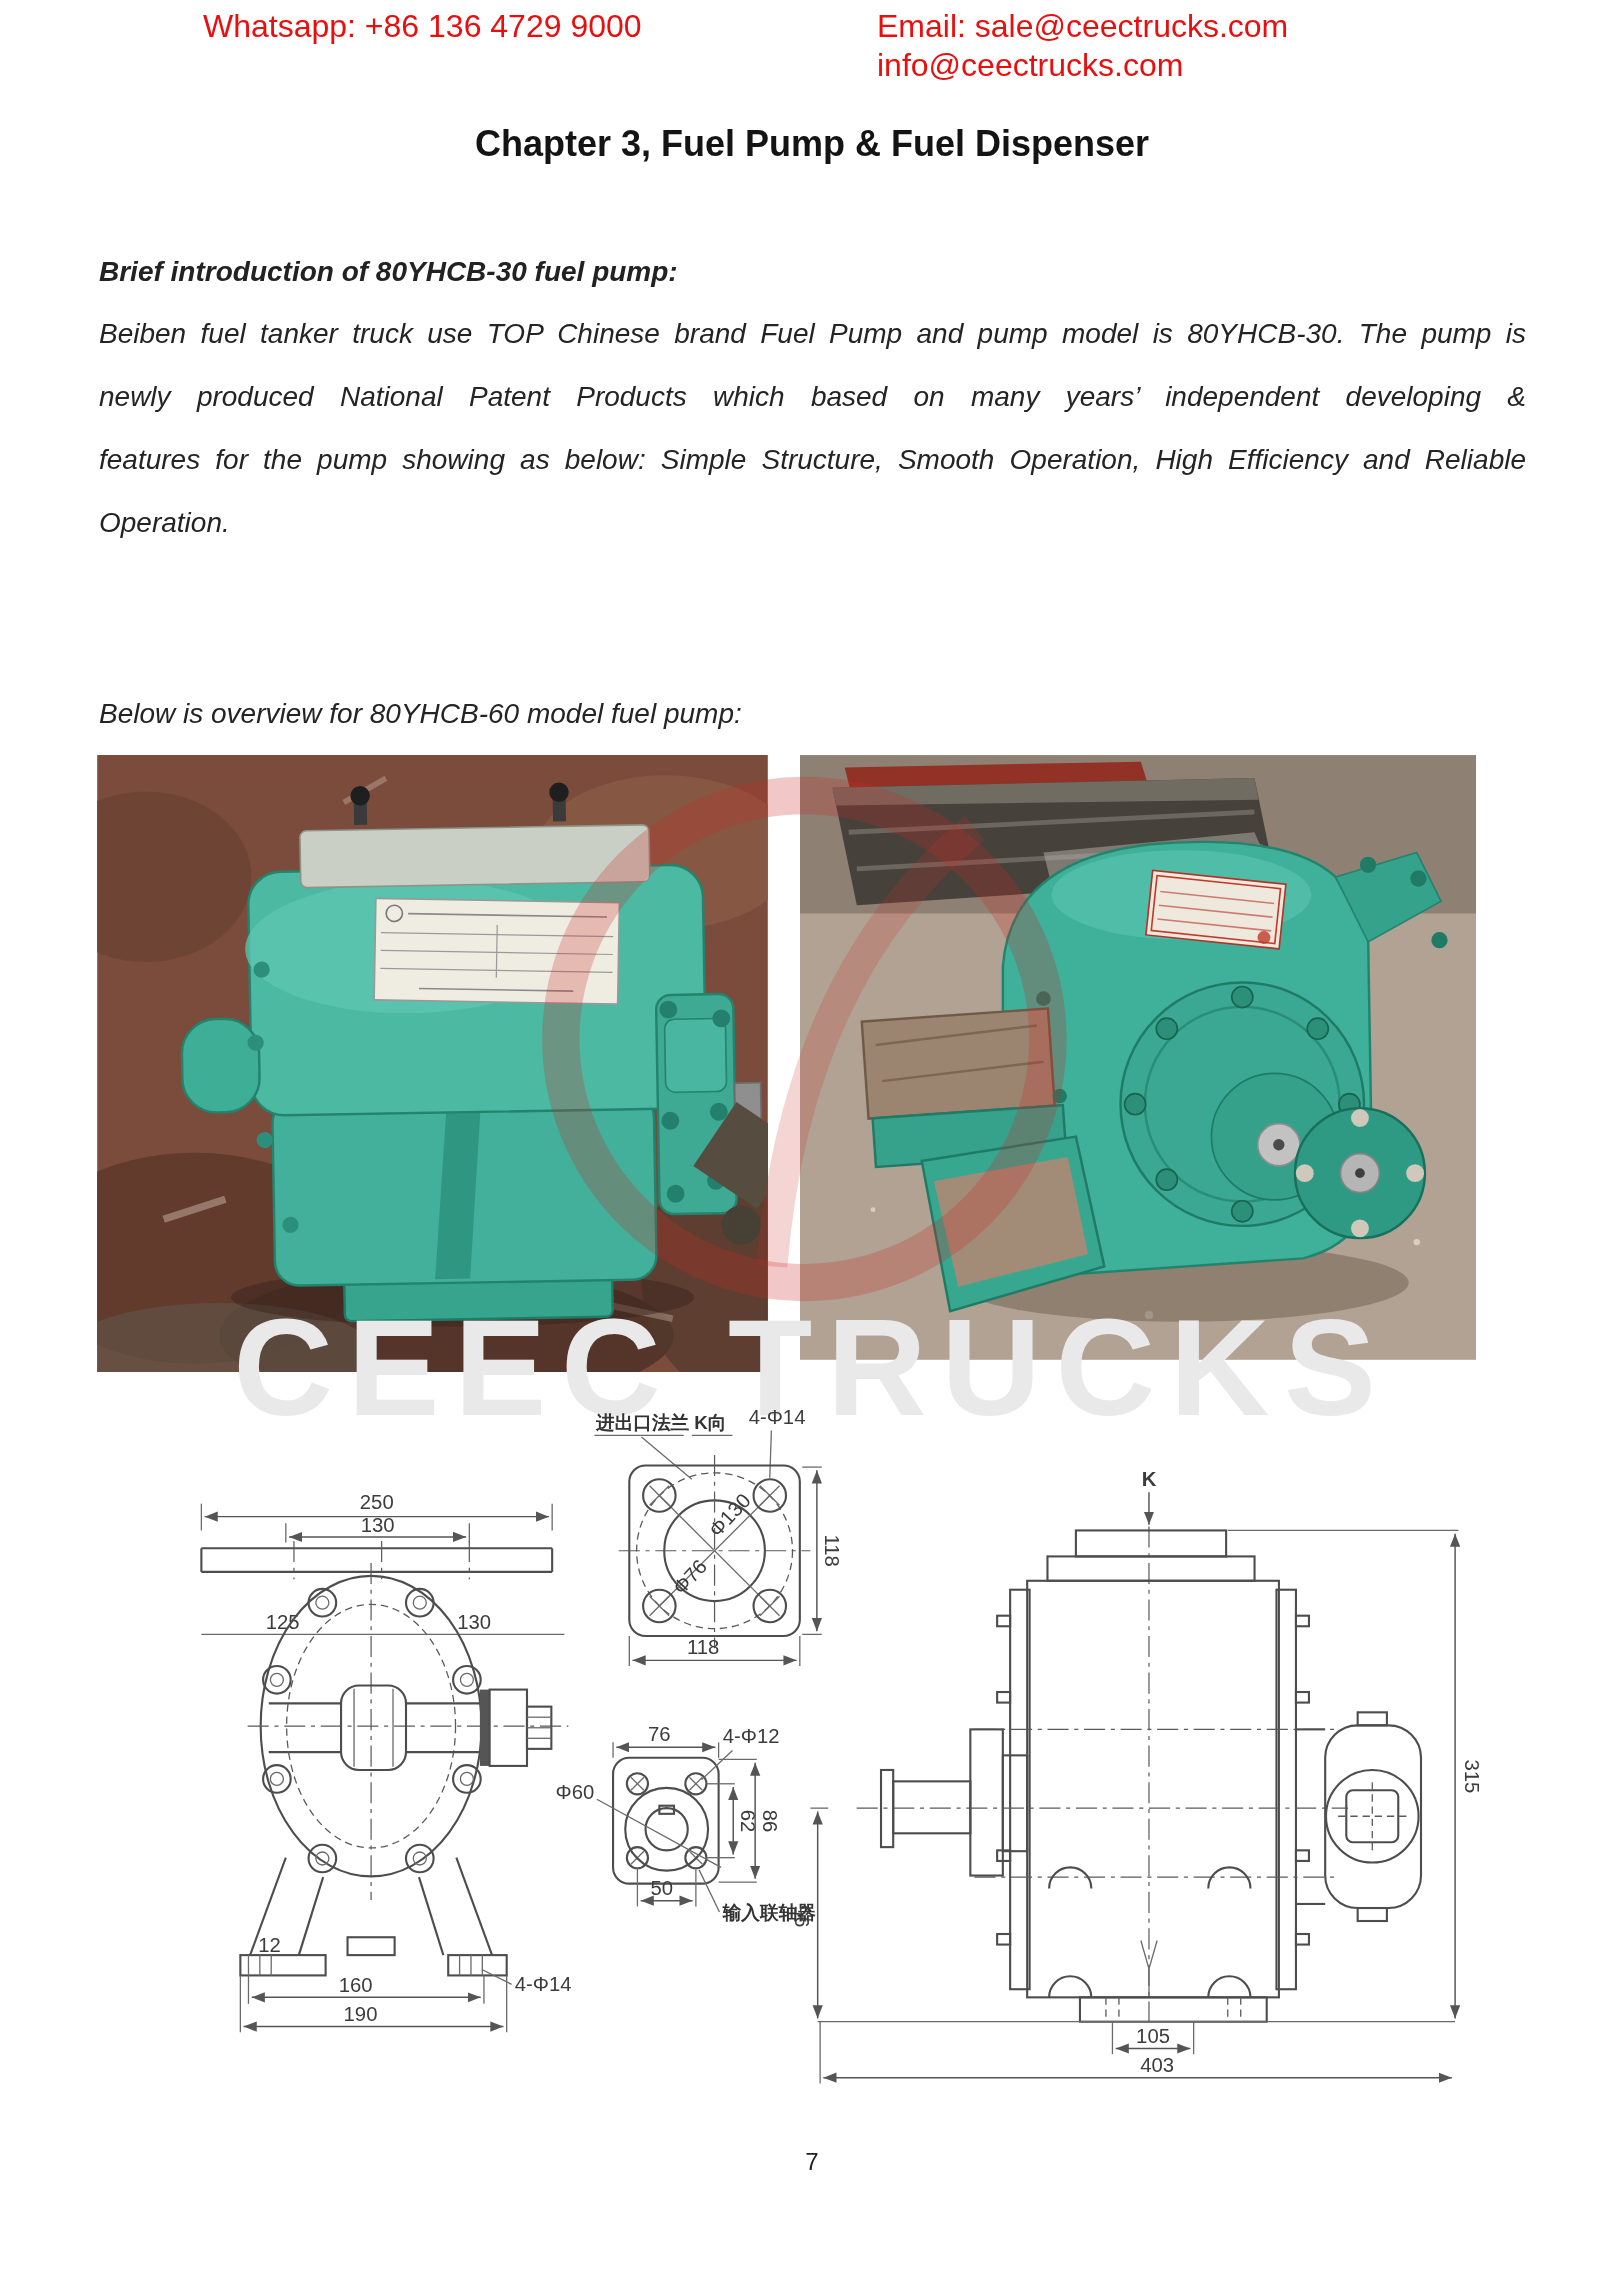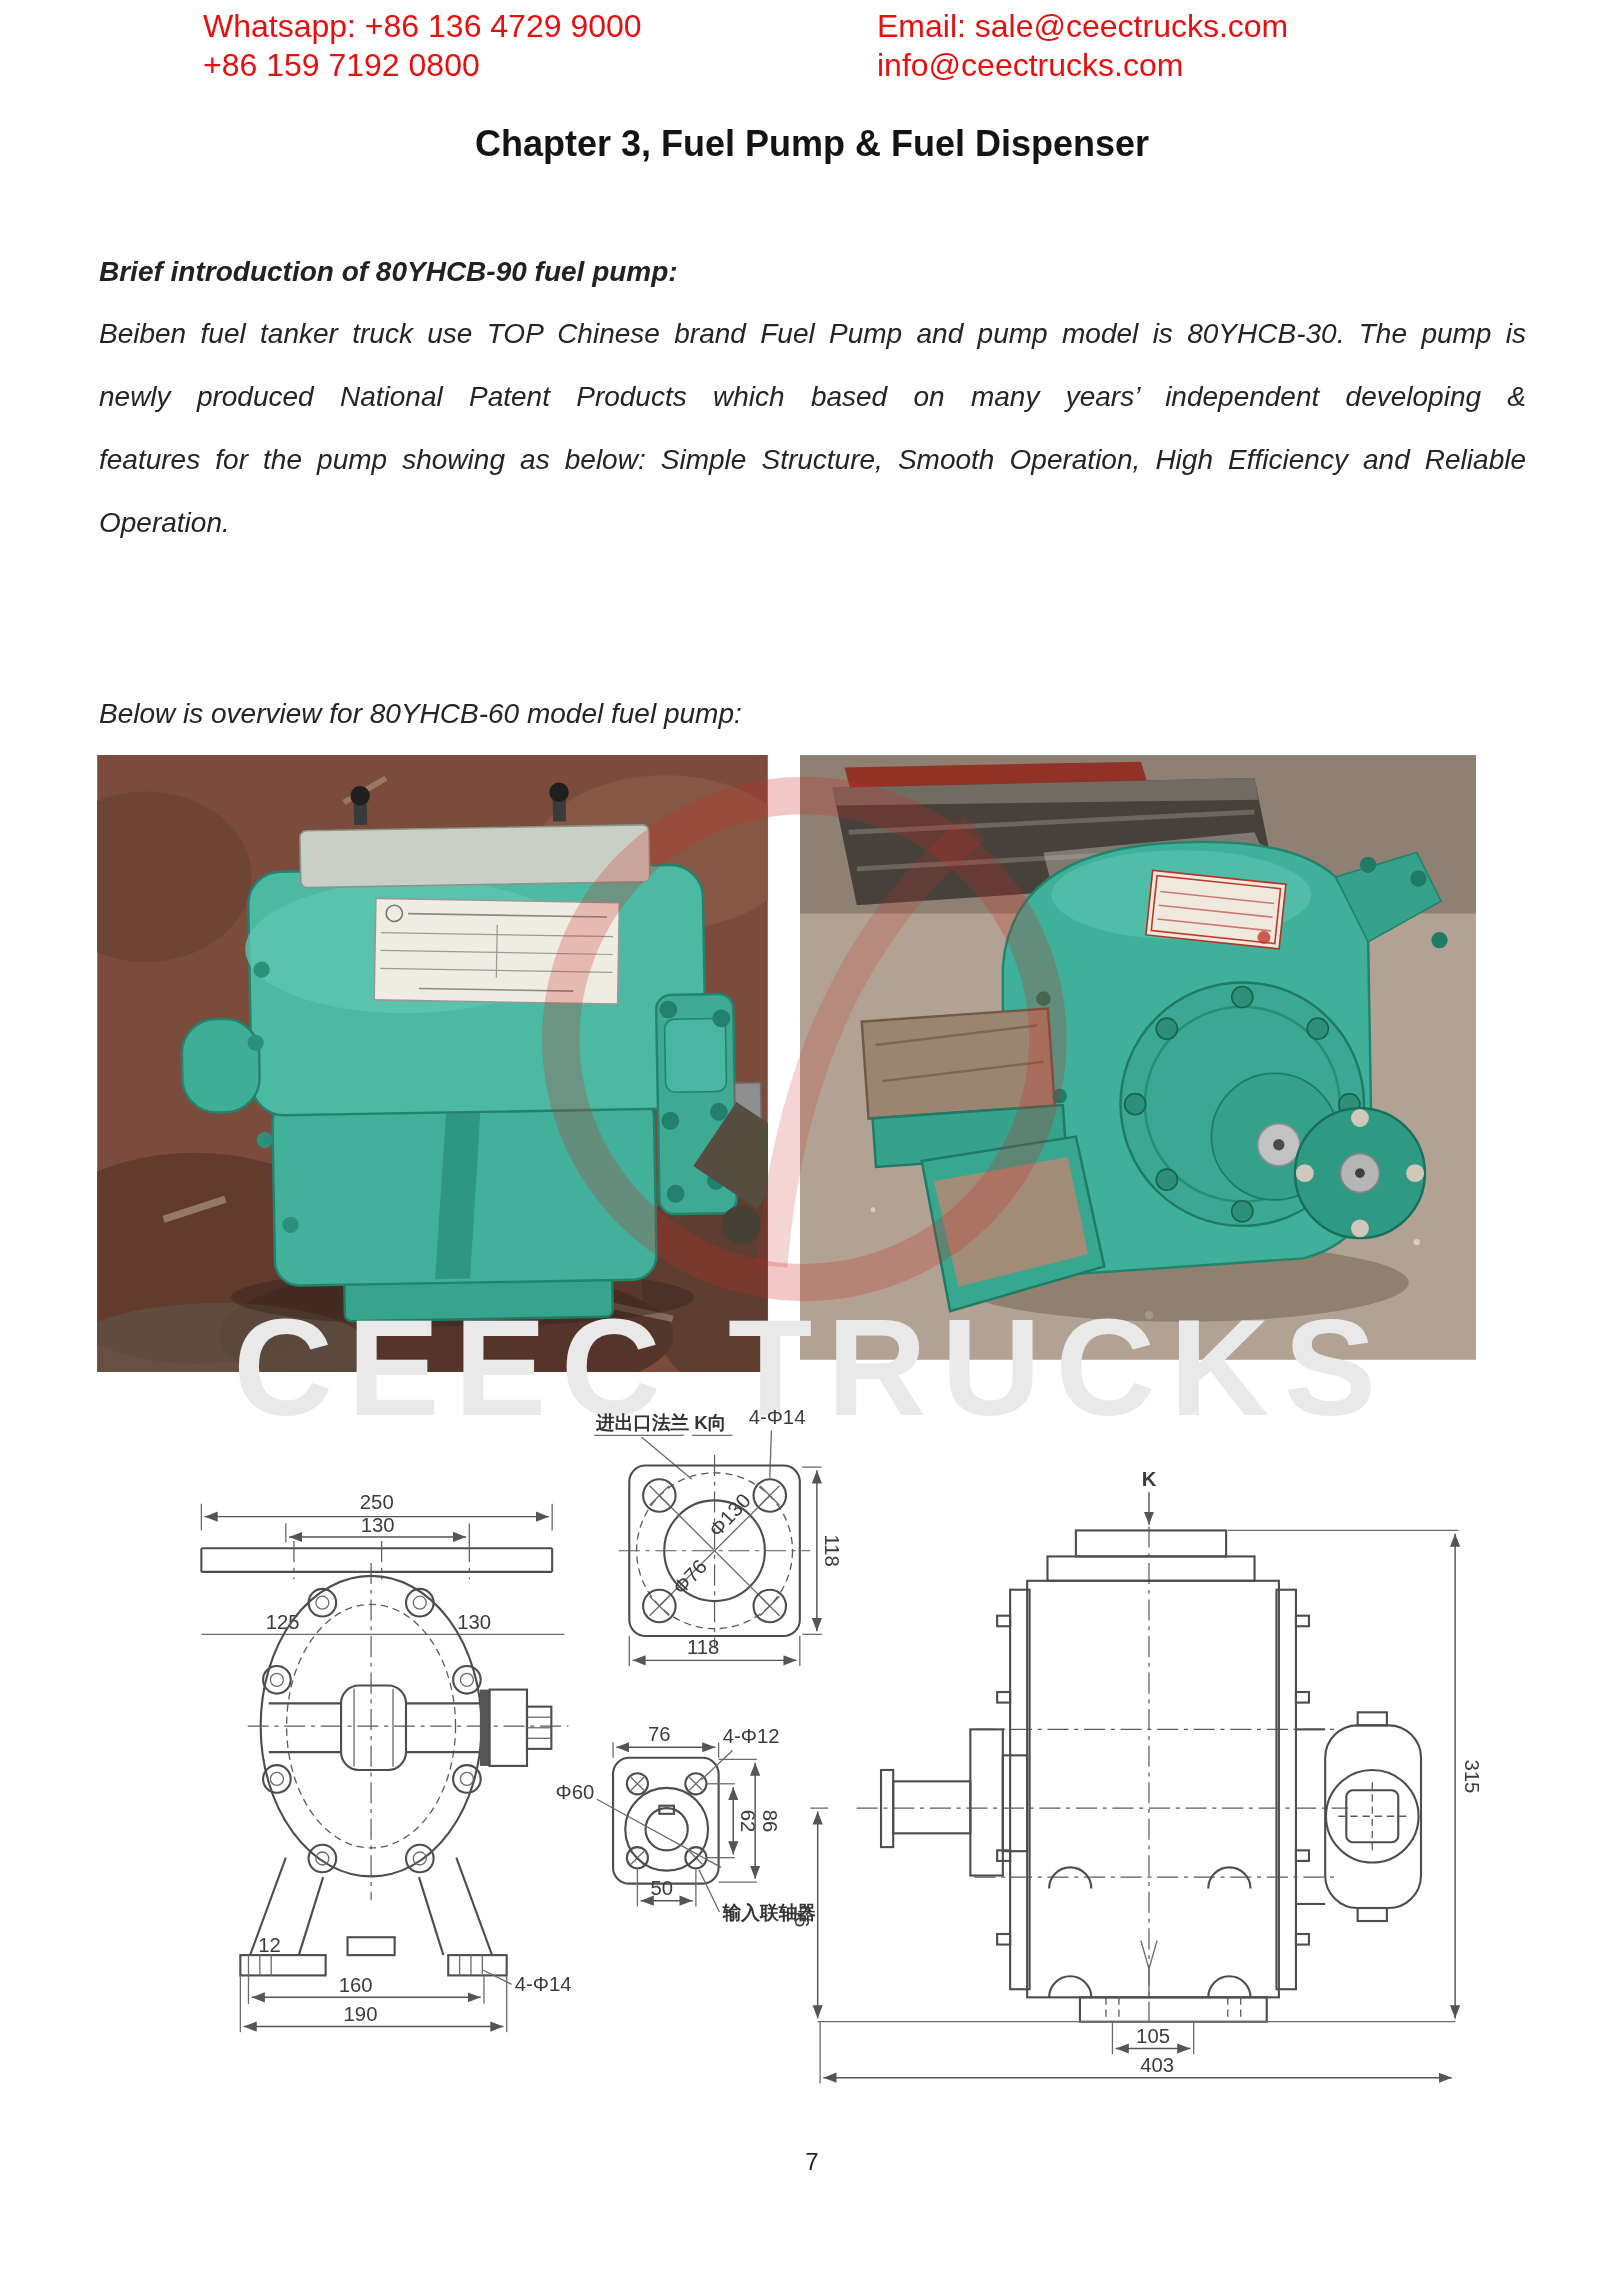--- a/index.html
+++ b/index.html
@@ -36,30 +36,29 @@
   .cn{font-size:23px;font-weight:bold;fill:#333;}
   .pgnum{position:absolute;top:2148px;left:0;width:100%;text-align:center;font-size:24px;color:#222;}
 </style>
 </head>
 <body>
 
 <div class="page">
 
   <div class="hdr wa">
     <div>Whatsapp: +86 136 4729 9000</div>
-    <div>+86 159 7192 0800</div>
   </div>
   <div class="hdr em">
     <div>Email: sale@ceectrucks.com</div>
     <div>info@ceectrucks.com</div>
   </div>
 
   <div class="title">Chapter 3, Fuel Pump &amp; Fuel Dispenser</div>
 
-  <div class="intro-h">Brief introduction of 80YHCB-90 fuel pump:</div>
+  <div class="intro-h">Brief introduction of 80YHCB-30 fuel pump:</div>
   <div class="para">
     <div class="para-line">Beiben fuel tanker truck use TOP Chinese brand Fuel Pump and pump model is 80YHCB-30. The pump is</div>
     <div class="para-line">newly produced National Patent Products which based on many years’ independent developing &amp;</div>
     <div class="para-line">features for the pump showing as below: Simple Structure, Smooth Operation, High Efficiency and Reliable</div>
     <div class="para-line last">Operation.</div>
   </div>
 
   <div class="caption">Below is overview for 80YHCB-60 model fuel pump:</div>
 
   <div class="photo left">

